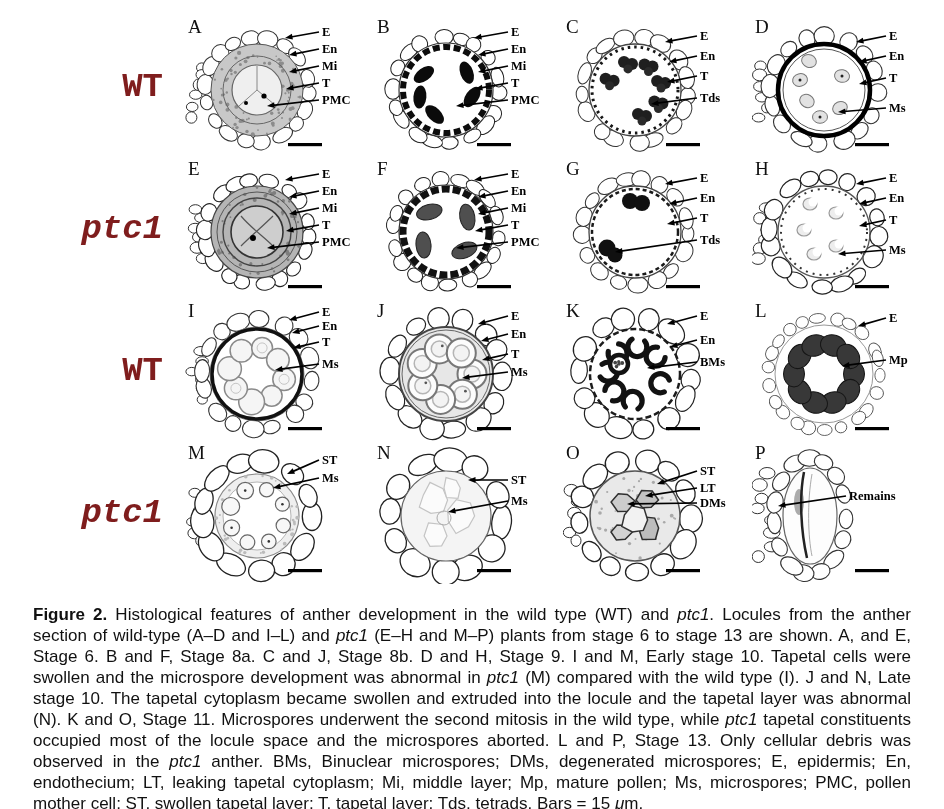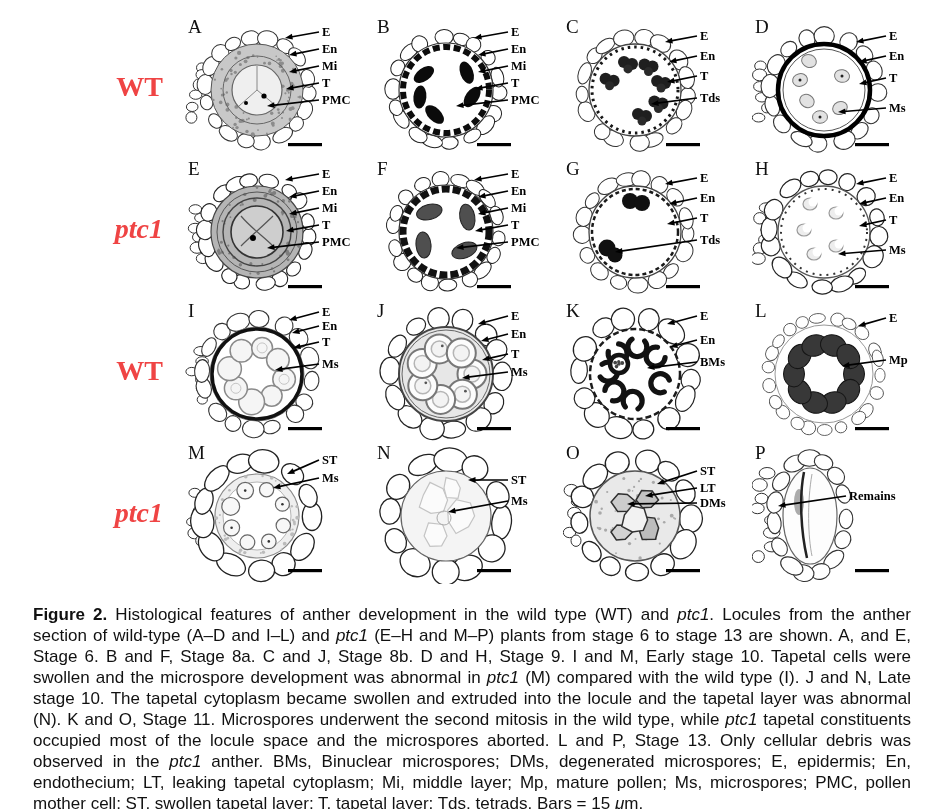--- a/index.html
+++ b/index.html
@@ -1,20 +1,20 @@
 <!DOCTYPE html>
 <html><head>
 <meta charset="utf-8">
 <style>
   html,body{margin:0;padding:0;background:#fff;}
   .page{position:relative;width:944px;height:809px;background:#fff;overflow:hidden;
         font-family:"Liberation Sans",sans-serif;color:#111;}
   .fig-grid{display:grid;grid-template-columns:185px repeat(4,189px);grid-auto-rows:142px;padding-top:16px;}
   .row-label{display:flex;align-items:center;justify-content:flex-end;padding-right:22px;
-             font-family:Liberation Serif, serif;font-weight:bold;font-size:28px;color:#ef4444;}
+             font-family:Liberation Mono, monospace;font-weight:bold;font-size:34px;color:#7f1d1d;}
   .row-label.it{font-style:italic;}
   .panel{position:relative;}
   svg text.letter{font-family:"Liberation Serif",serif;font-size:19px;fill:#111;}
   svg text.anno{font-family:"Liberation Serif",serif;font-size:12.5px;font-weight:bold;fill:#000;}
   .caption{width:878px;margin:20px 0 0 33px;font-size:17px;line-height:21px;
            text-align:justify;color:#111;}
   .caption .b{font-weight:bold;}
   .caption .i{font-style:italic;}
 </style>
 </head>

